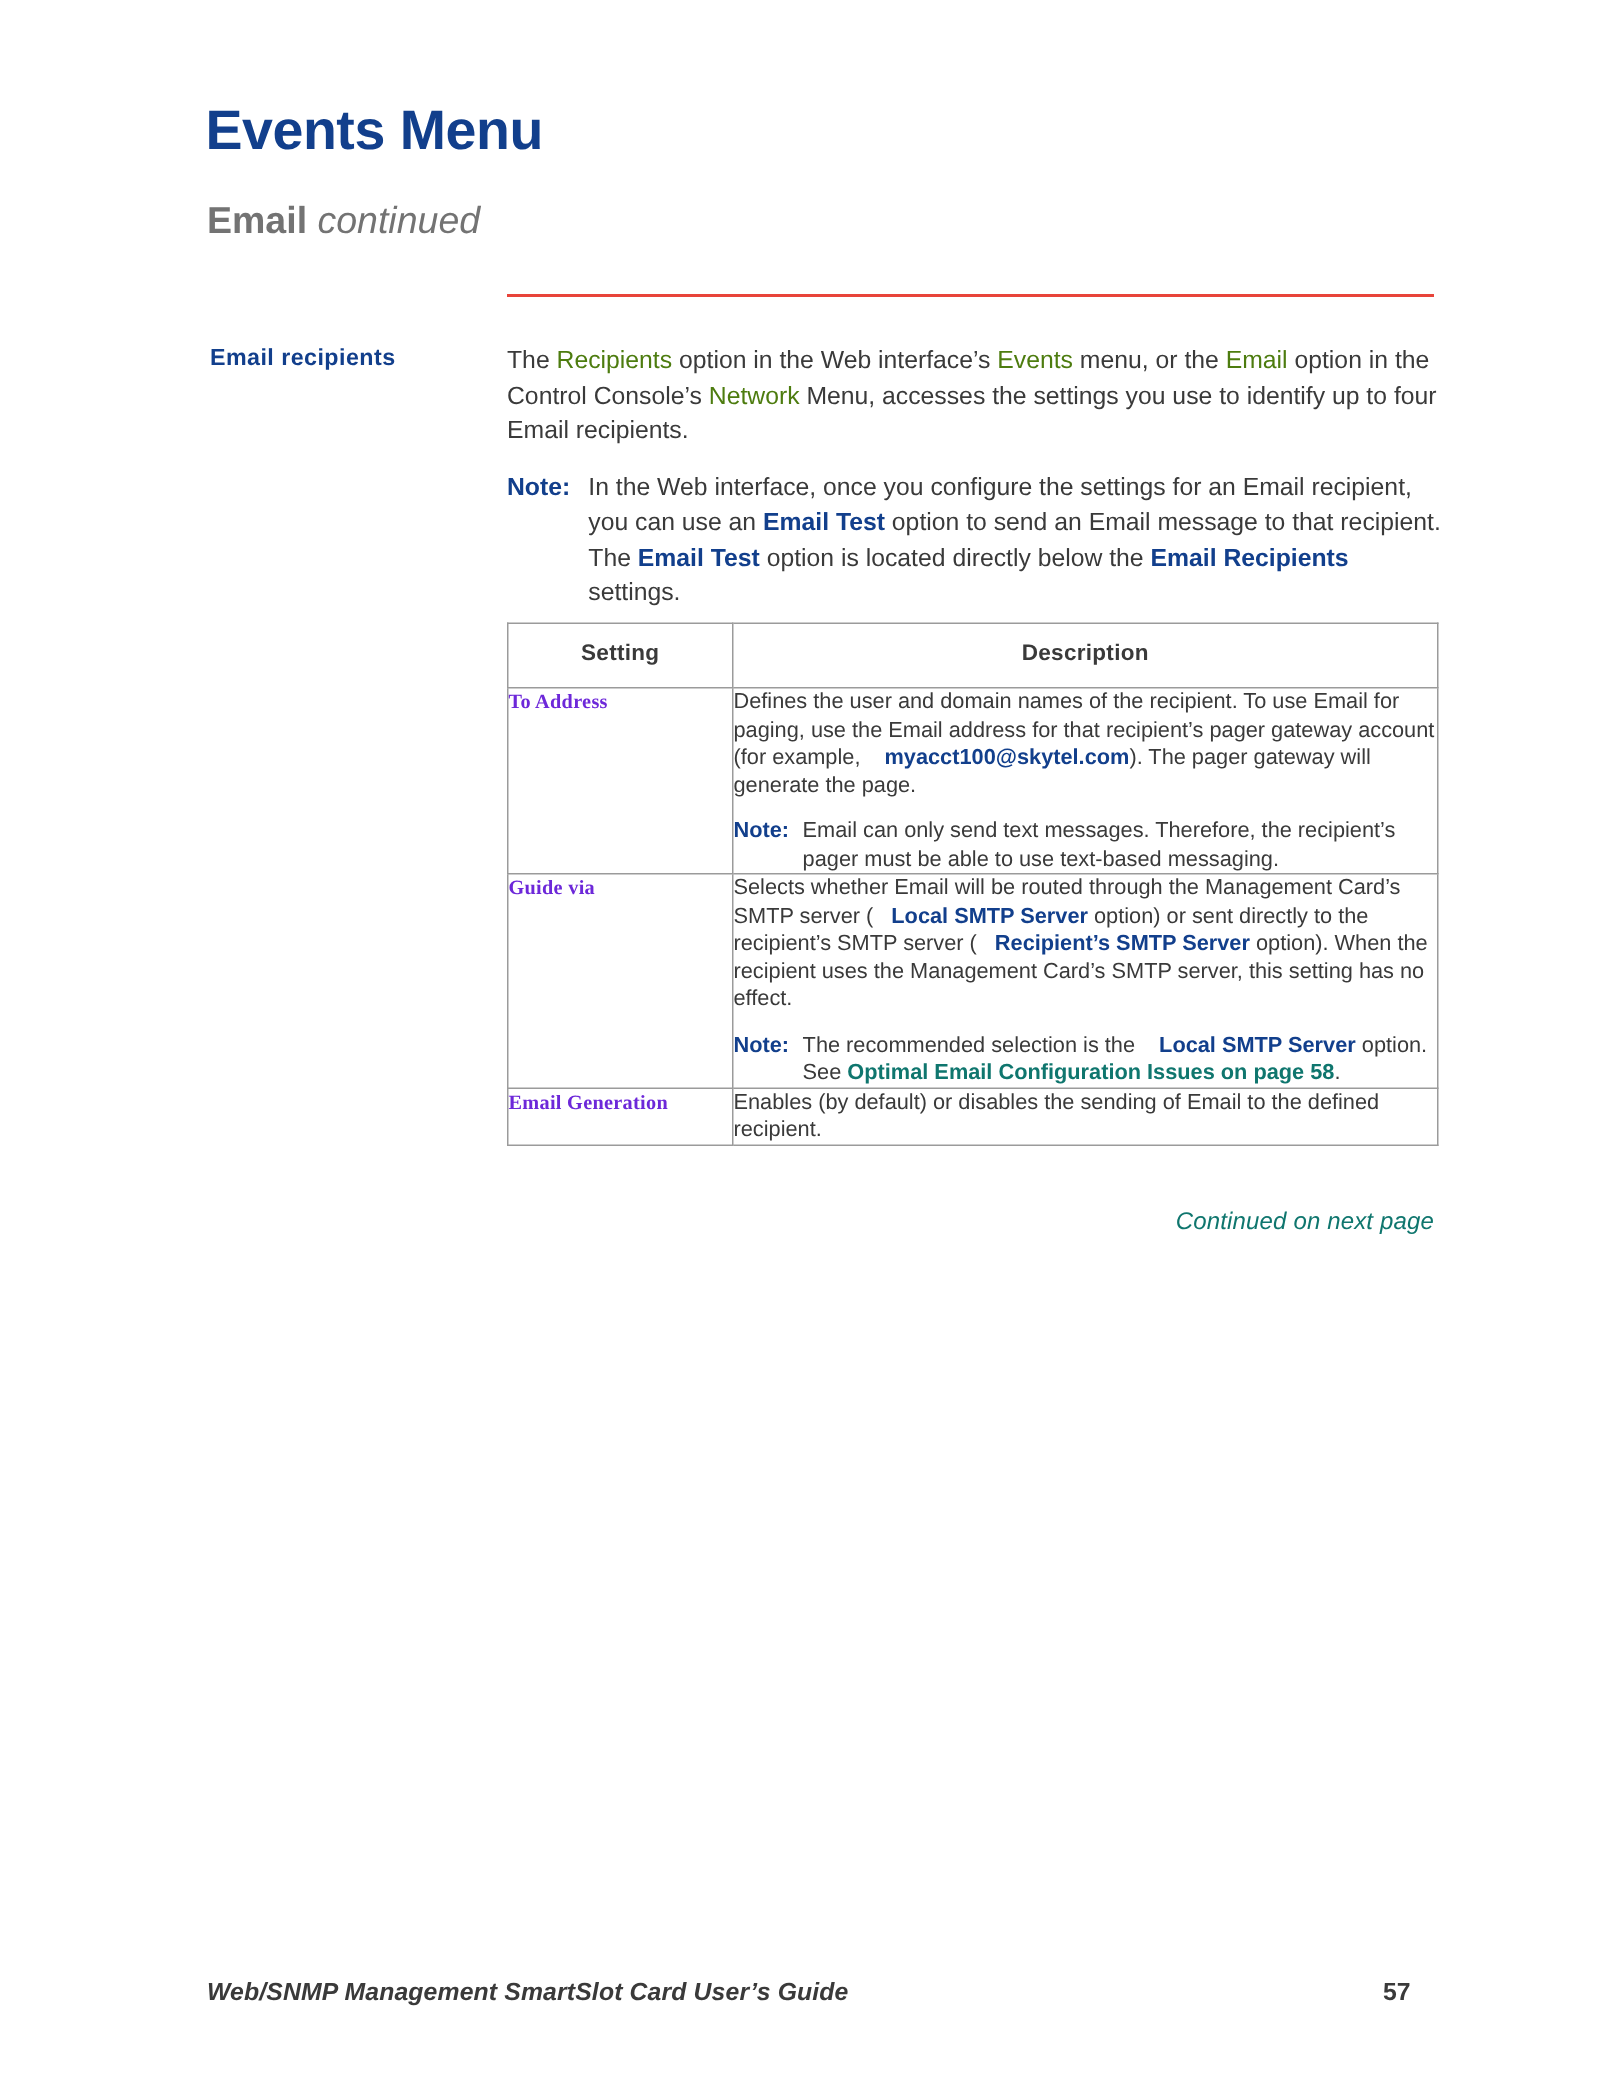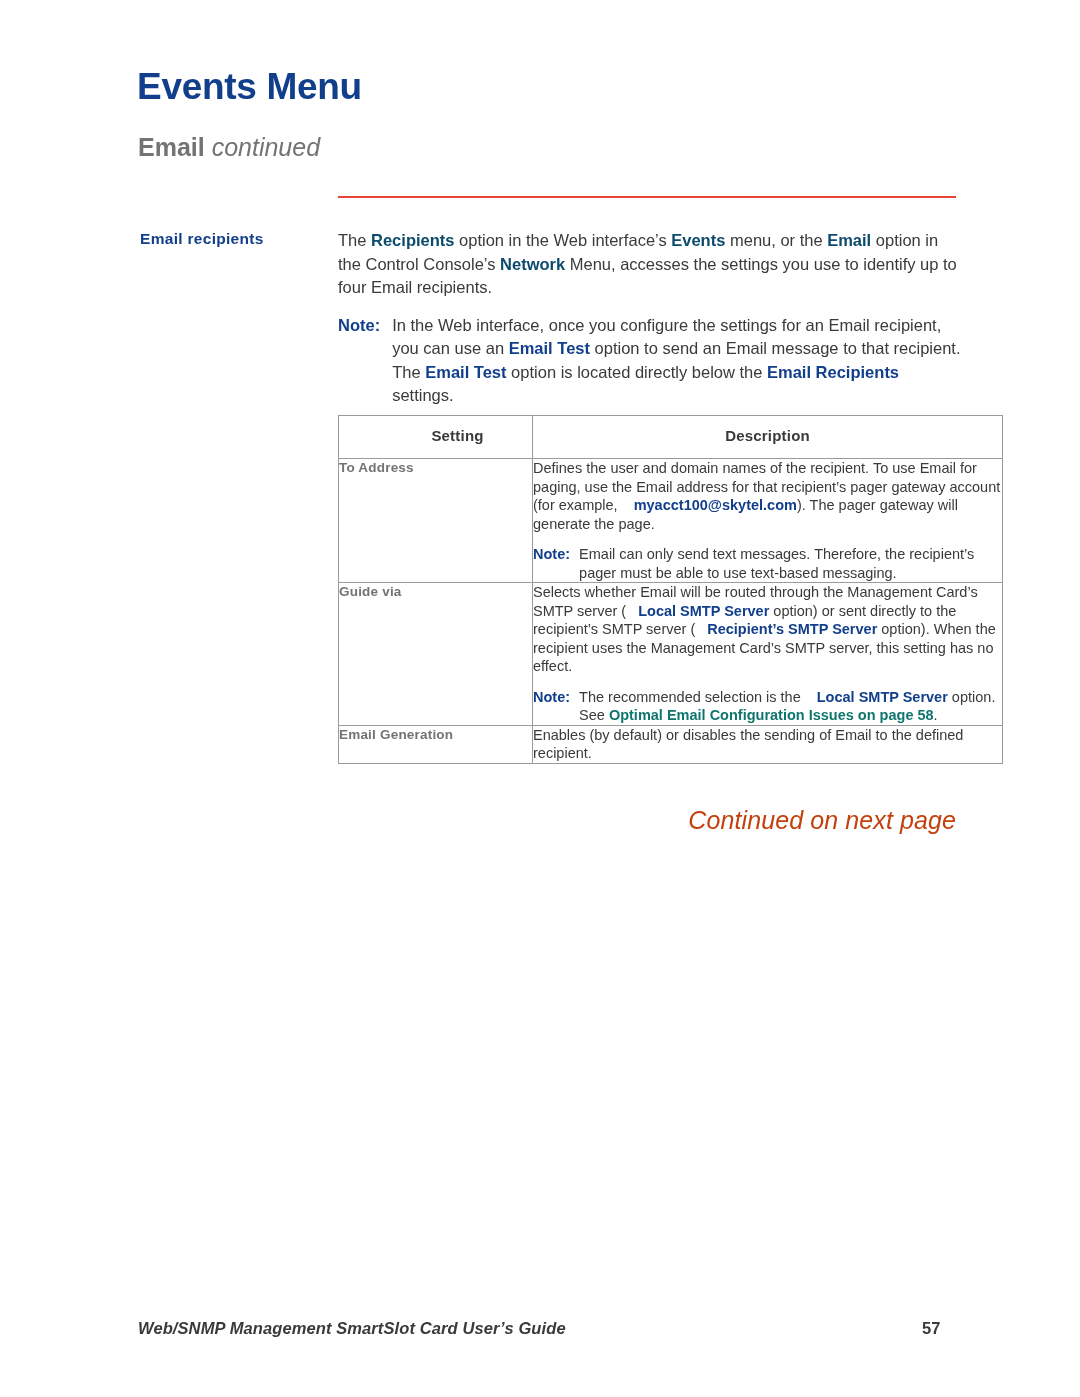--- a/index.html
+++ b/index.html
@@ -74,21 +74,21 @@
     width: 624px;
   }
 
   .para {
     font-size: 16.5px;
     line-height: 23.5px;
     color: #3a3a3a;
     margin: 0 0 14px 0;
     text-align: left;
   }
-  .para b { color: #0c4a6e; font-weight: bold; }
+  .para b { color: #4d7c0f; font-weight: normal; }
 
   .note-block {
     display: flex;
     align-items: flex-start;
     font-size: 16.5px;
     line-height: 23.5px;
     color: #3a3a3a;
   }
   .note-lead {
     font-weight: bold;
@@ -107,39 +107,40 @@
     width: 618px;
     border-collapse: collapse;
     table-layout: fixed;
     background: #ffffff;
   }
   .settings-table td, .settings-table th {
     border: 1px solid #9b9b9b;
     vertical-align: top;
     padding: 0;
   }
-  .settings-table th.col-setting { width: 149px; padding-left: 44px; }
+  .settings-table th.col-setting { width: 149px; }
   .settings-table th.col-desc { width: 469px; }
 
   .th-inner {
     font-size: 15px;
     font-weight: bold;
     color: #3a3a3a;
     text-align: center;
     padding: 11px 6px 14px 6px;
     letter-spacing: 0.2px;
   }
 
   .cell-setting {
     font-size: 13.5px;
     font-weight: bold;
-    color: #737373;
+    color: #6d28d9;
     padding: 11px 6px 12px 11px;
     letter-spacing: 0.2px;
     line-height: 17px;
+    font-family: Liberation Serif, serif;
   }
   .cell-desc {
     font-size: 14.5px;
     line-height: 18.5px;
     color: #3a3a3a;
     padding: 10px 10px 11px 12px;
   }
   .cell-desc b { color: #123f8c; font-weight: bold; padding-left: 12px; }
   .cell-desc .xref { color: #0f766e; font-weight: bold; }
 
@@ -155,23 +156,23 @@
     flex: 0 0 auto;
     font-size: 14.5px;
   }
   .cell-note .note-body { flex: 1 1 auto; }
 
   
   .continued {
     position: absolute;
     right: 124px;
     top: 806px;
-    font-size: 25px;
+    font-size: 16px;
     font-style: italic;
-    color: #c2410c;
+    color: #0f766e;
     letter-spacing: 0.1px;
   }
 
   
   .footer-left {
     position: absolute;
     left: 138px;
     top: 1319px;
     font-size: 16.5px;
     font-style: italic;

